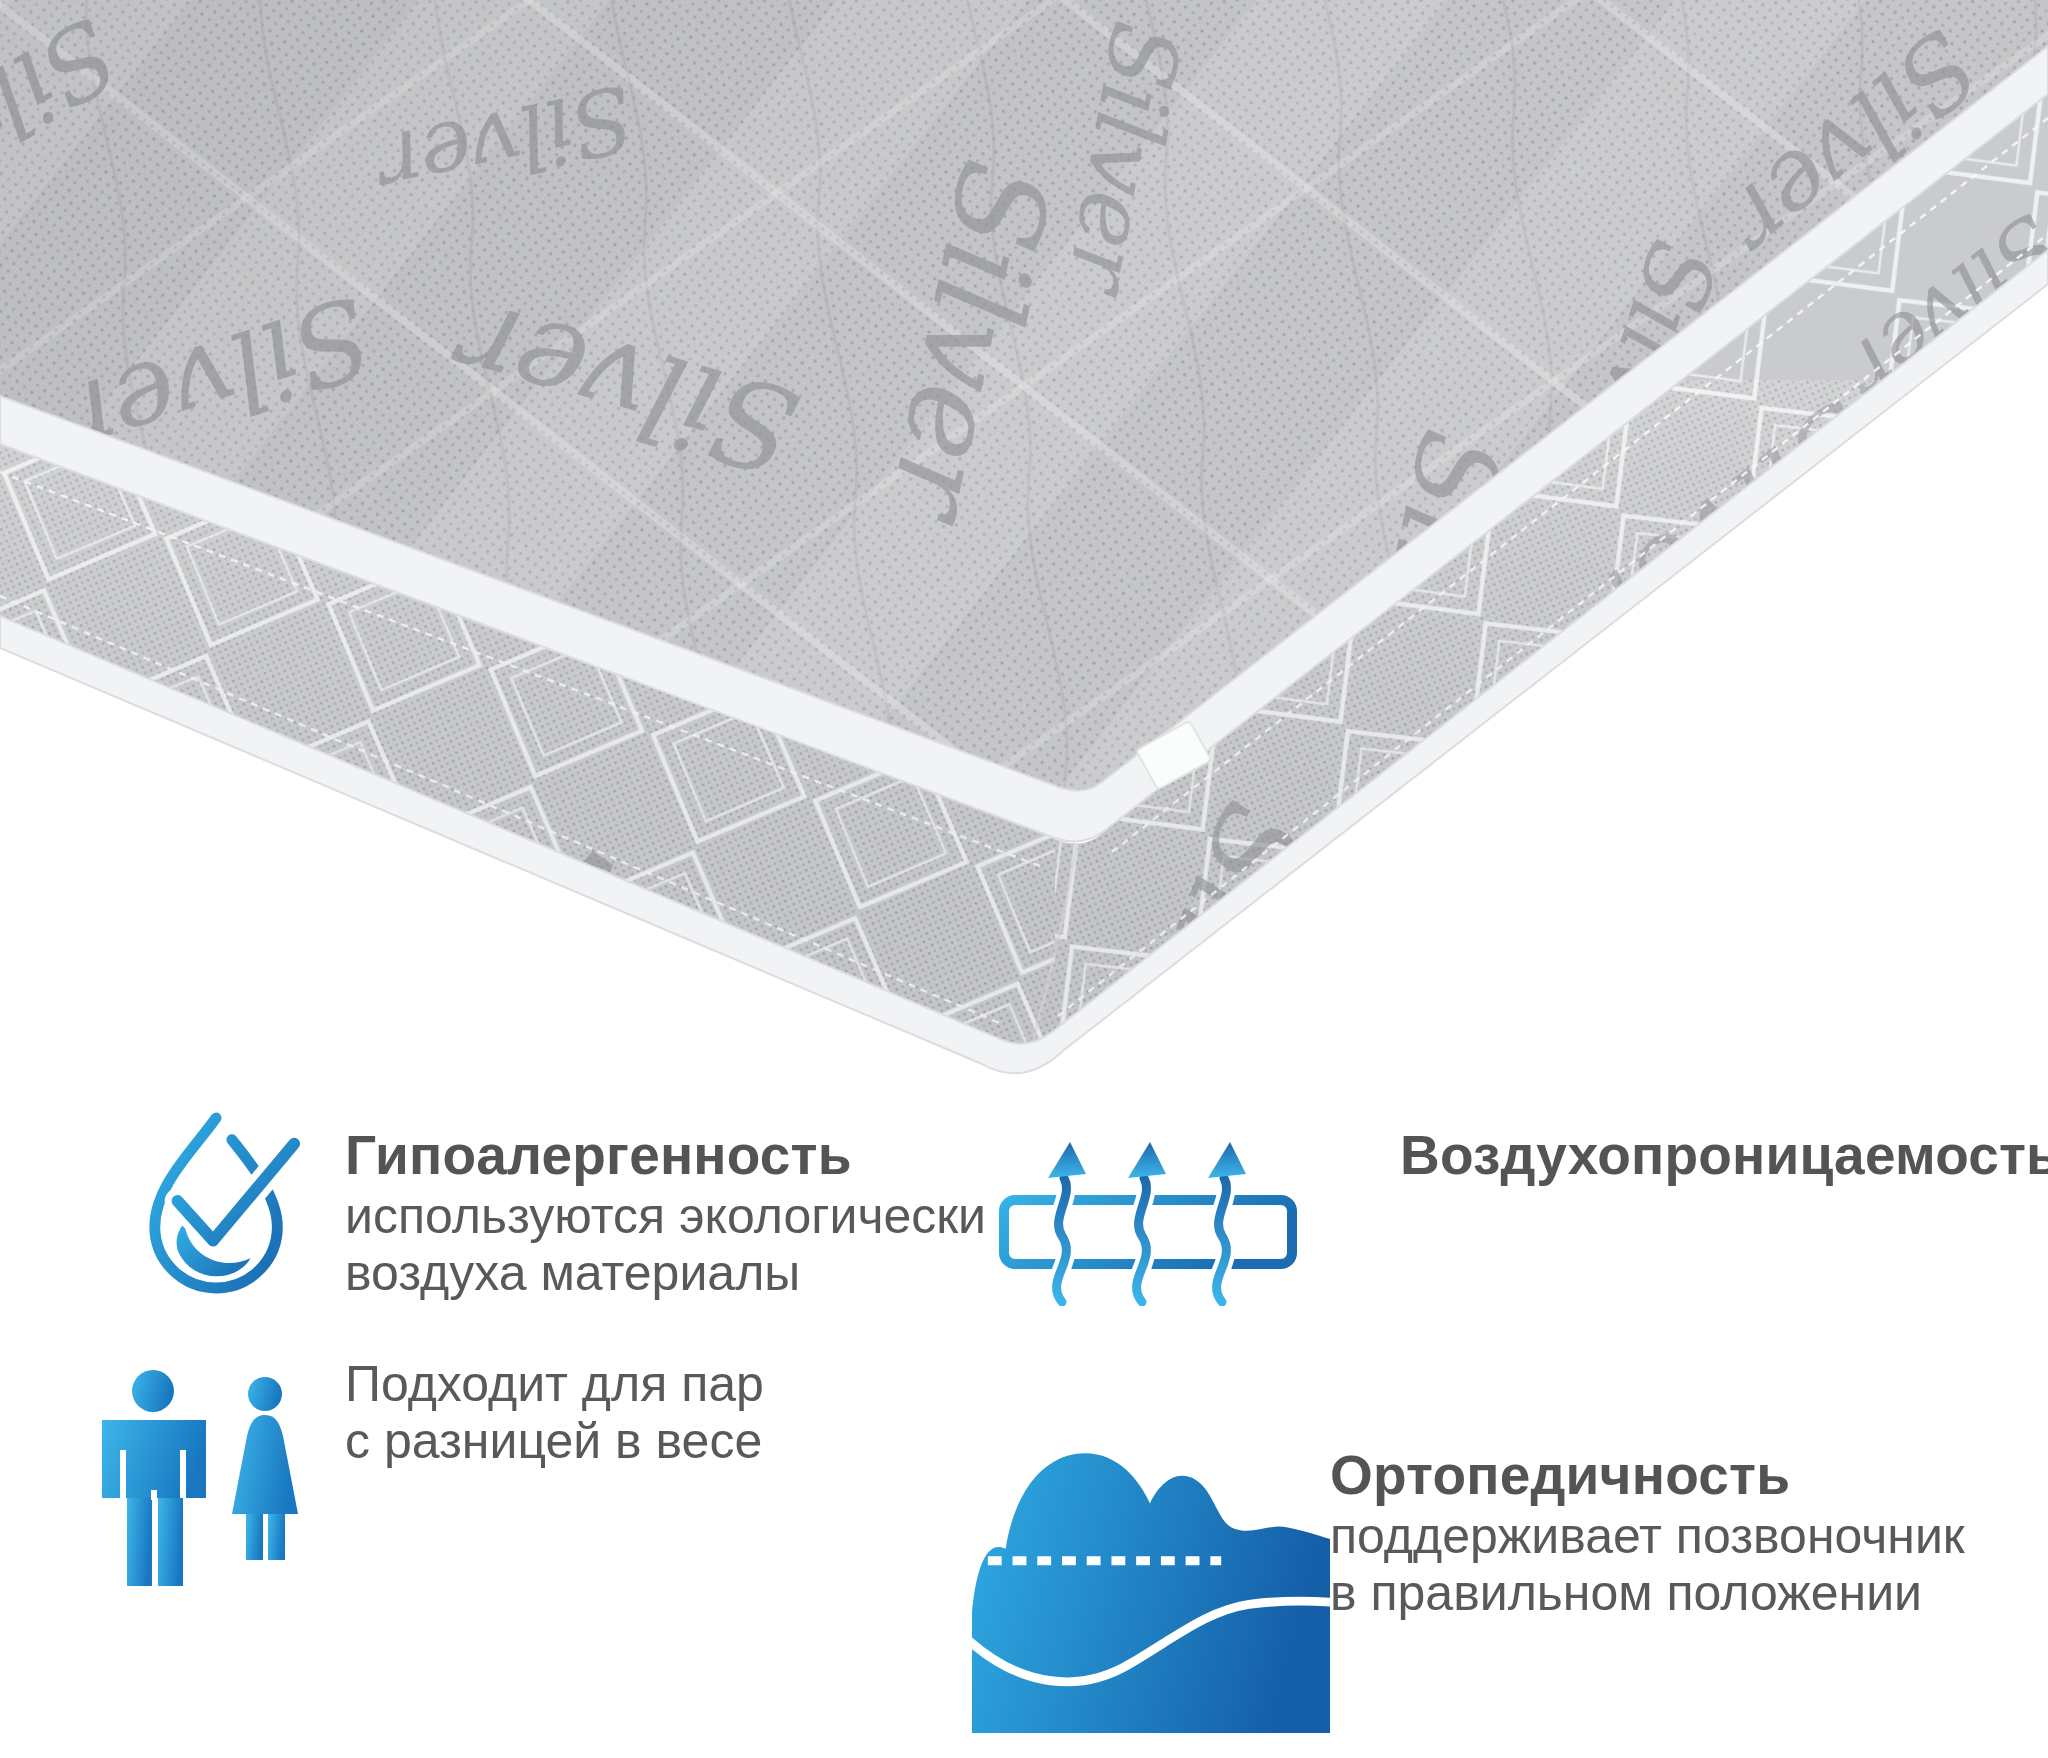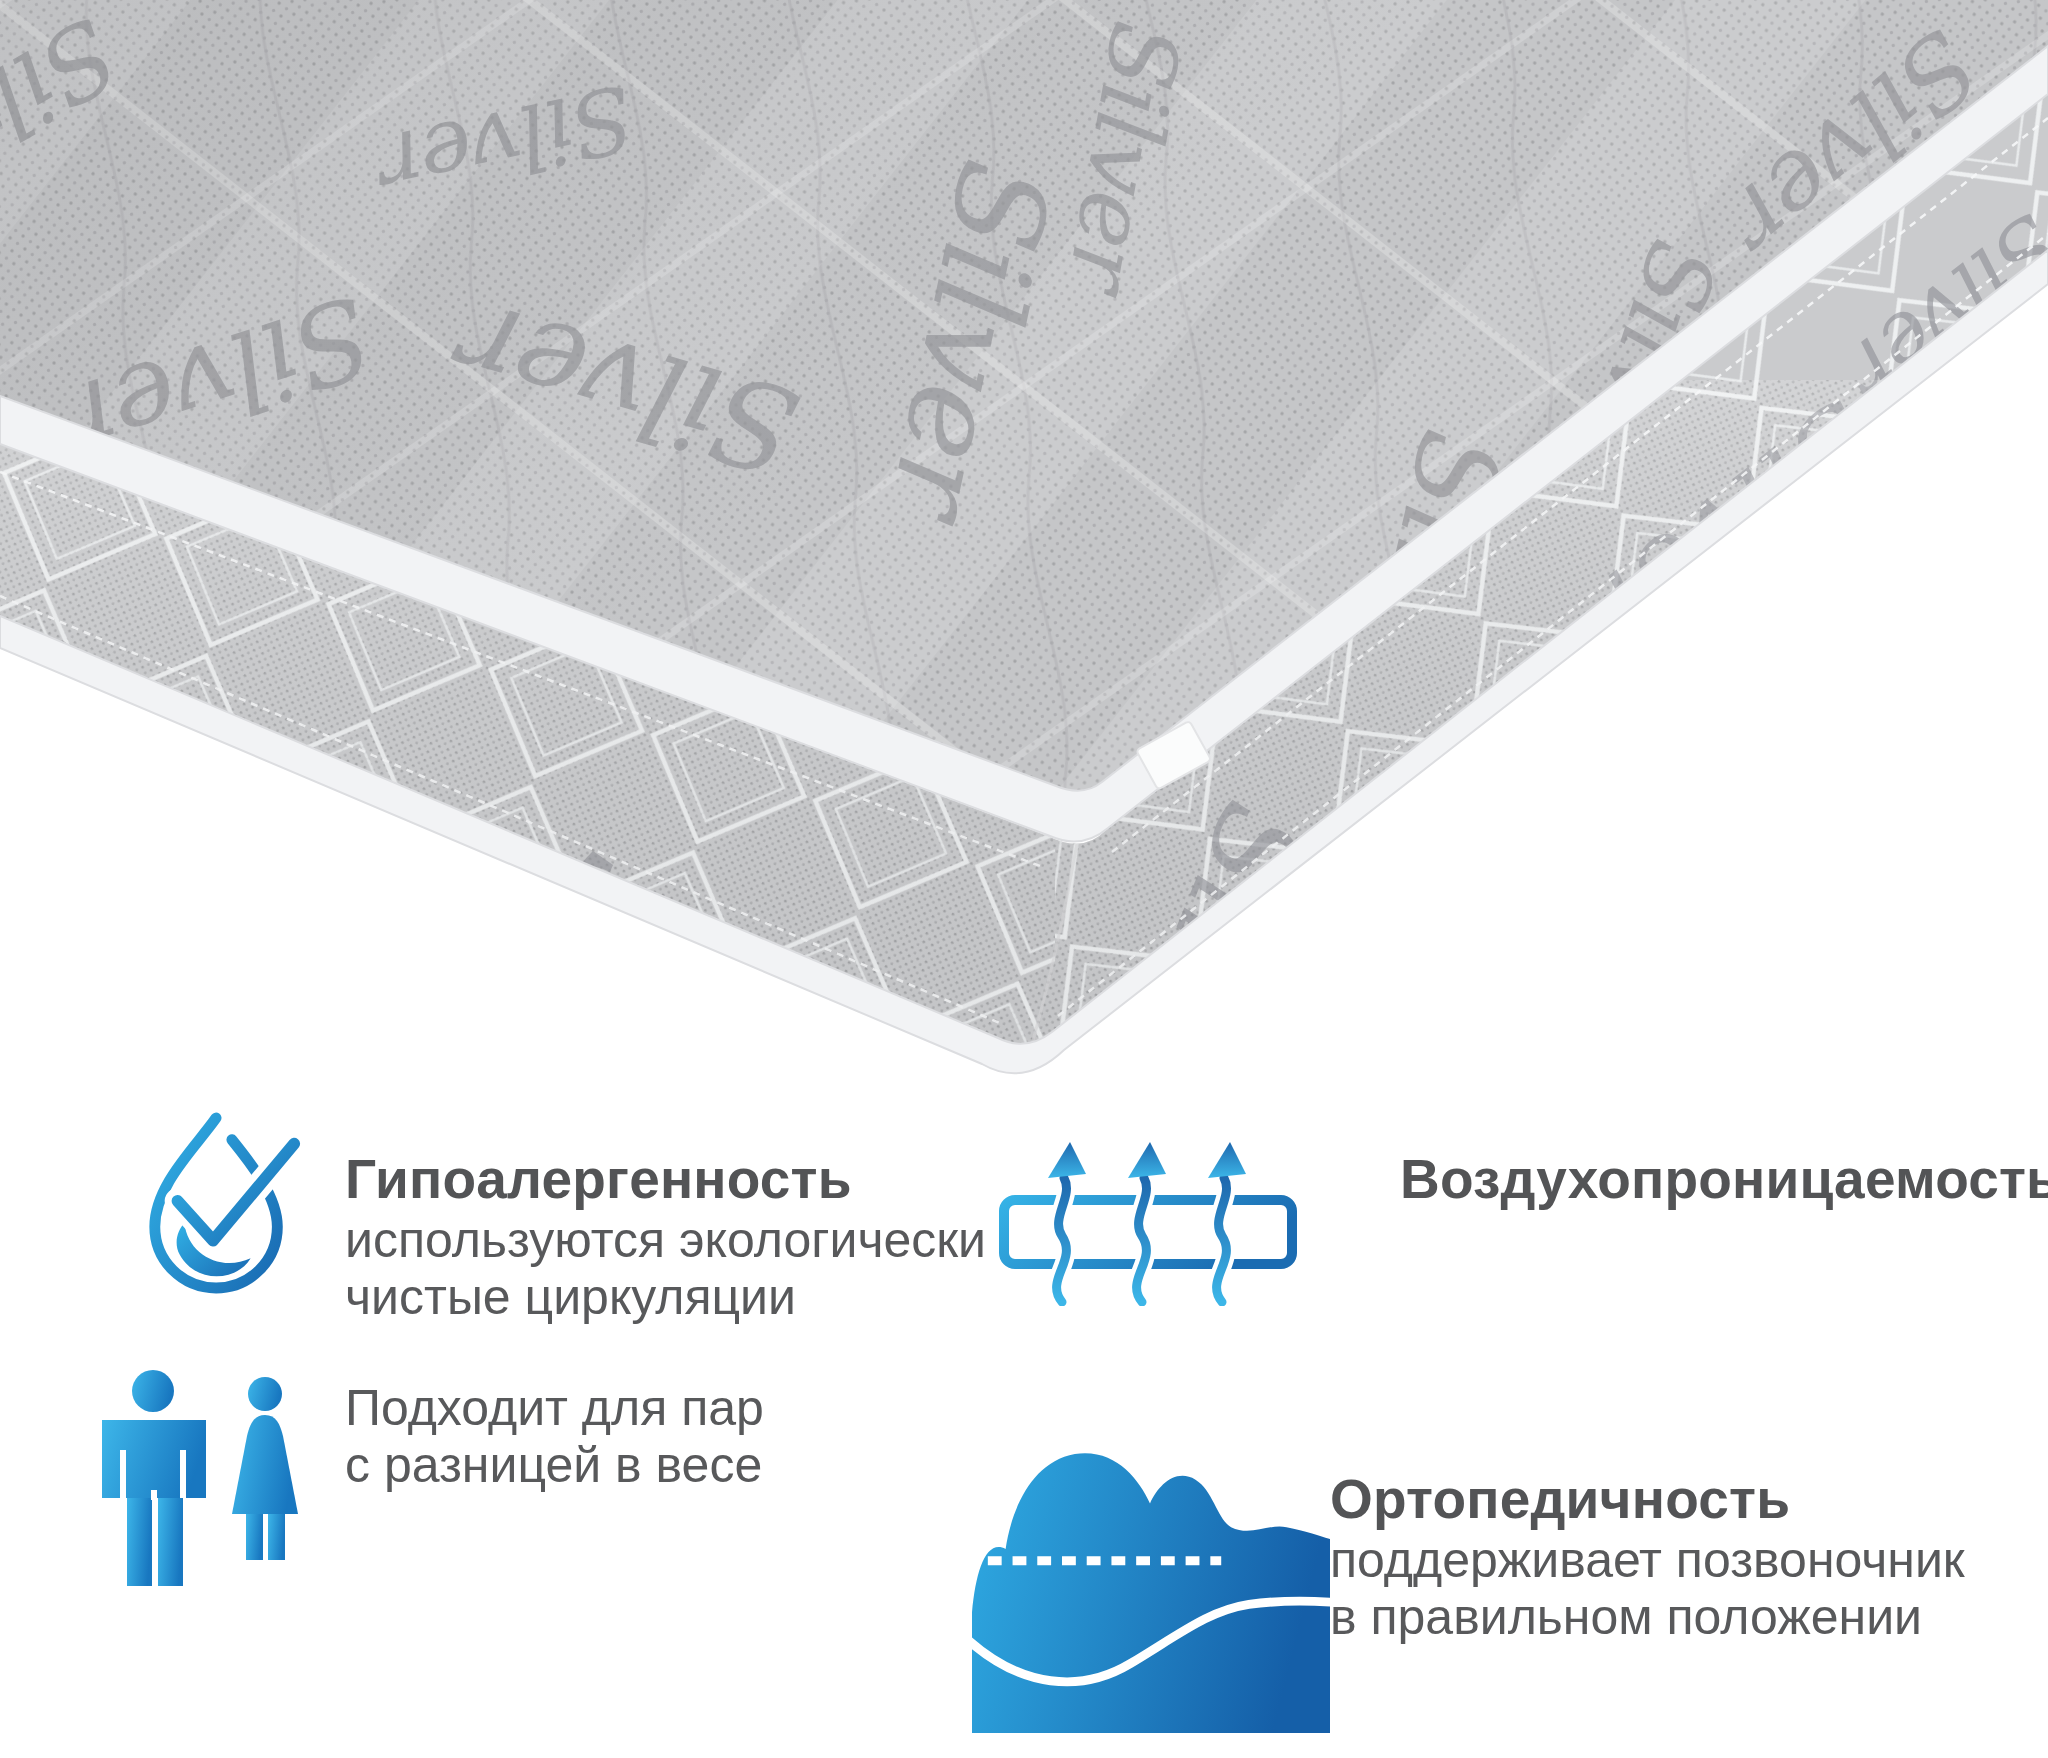--- a/index.html
+++ b/index.html
@@ -2,21 +2,21 @@
 <html><head>
 <meta charset="utf-8">
 <style>
   html,body{margin:0;padding:0;background:#fff;}
   #canvas{position:relative;width:2048px;height:1758px;background:#ffffff;overflow:hidden;
           font-family:"Liberation Sans",sans-serif;}
   #mattress{position:absolute;left:0;top:0;width:2048px;height:1758px;}
   .scr{font-family:"DejaVu Serif",serif;font-style:italic;fill:#97989c;opacity:.72;letter-spacing:-2px;}
   .scrB{font-family:"DejaVu Serif",serif;font-style:italic;fill:#8f9096;opacity:.62;letter-spacing:-2px;}
   .feature-icon{position:absolute;}
-  .feature-text{position:absolute;margin-top:24px;}
+  .feature-text{position:absolute;}
   .feature-title{font-weight:bold;font-size:55px;line-height:66px;color:#535456;letter-spacing:.2px;}
   .feature-title:empty{display:none;}
   .feature-body{font-size:50px;line-height:57px;color:#58595b;white-space:pre-line;}
 </style>
 </head>
 <body>
 
 <div id="canvas">
 
   <svg id="mattress" viewBox="0 0 2048 1758">
@@ -131,21 +131,21 @@
       </linearGradient>
     </defs>
     <path d="M79,14 C58,44 17,82 17,124 A62,62 0 0 0 141,124 C141,94 116,62 95,36" fill="none" stroke="url(#grad-drop)" stroke-width="11" stroke-linecap="round"></path>
     <path d="M47,120 C50,152 84,170 114,156 C100,180 58,182 42,152 C36,140 40,128 47,120 Z" fill="url(#grad-drop)"></path>
     <path d="M40,98 L76,138 L158,40" fill="none" stroke="#ffffff" stroke-width="26" stroke-linecap="round" stroke-linejoin="round"></path>
     <path d="M40,98 L76,138 L158,40" fill="none" stroke="url(#grad-drop)" stroke-width="12" stroke-linecap="round" stroke-linejoin="round"></path>
   </svg>
   <div class="feature-text" style="left:345px;top:1122px">
     <div class="feature-title">Гипоалергенность</div>
     <div class="feature-body">используются экологически
-чистые циркуляции</div>
+воздуха материалы</div>
   </div>
 
   <svg class="feature-icon" style="left:998px;top:1134px" width="300" height="172" viewBox="0 0 300 172">
     <defs>
       <linearGradient id="grad-air" x1="0" y1="0" x2="1" y2="0.3">
         <stop offset="0" stop-color="#35b2e6"></stop>
           <stop offset="1" stop-color="#1b6cb2"></stop>
       </linearGradient>
       <linearGradient id="grad-airv" x1="0" y1="0" x2="0" y2="1">
         <stop offset="0" stop-color="#1f68ae"></stop>

